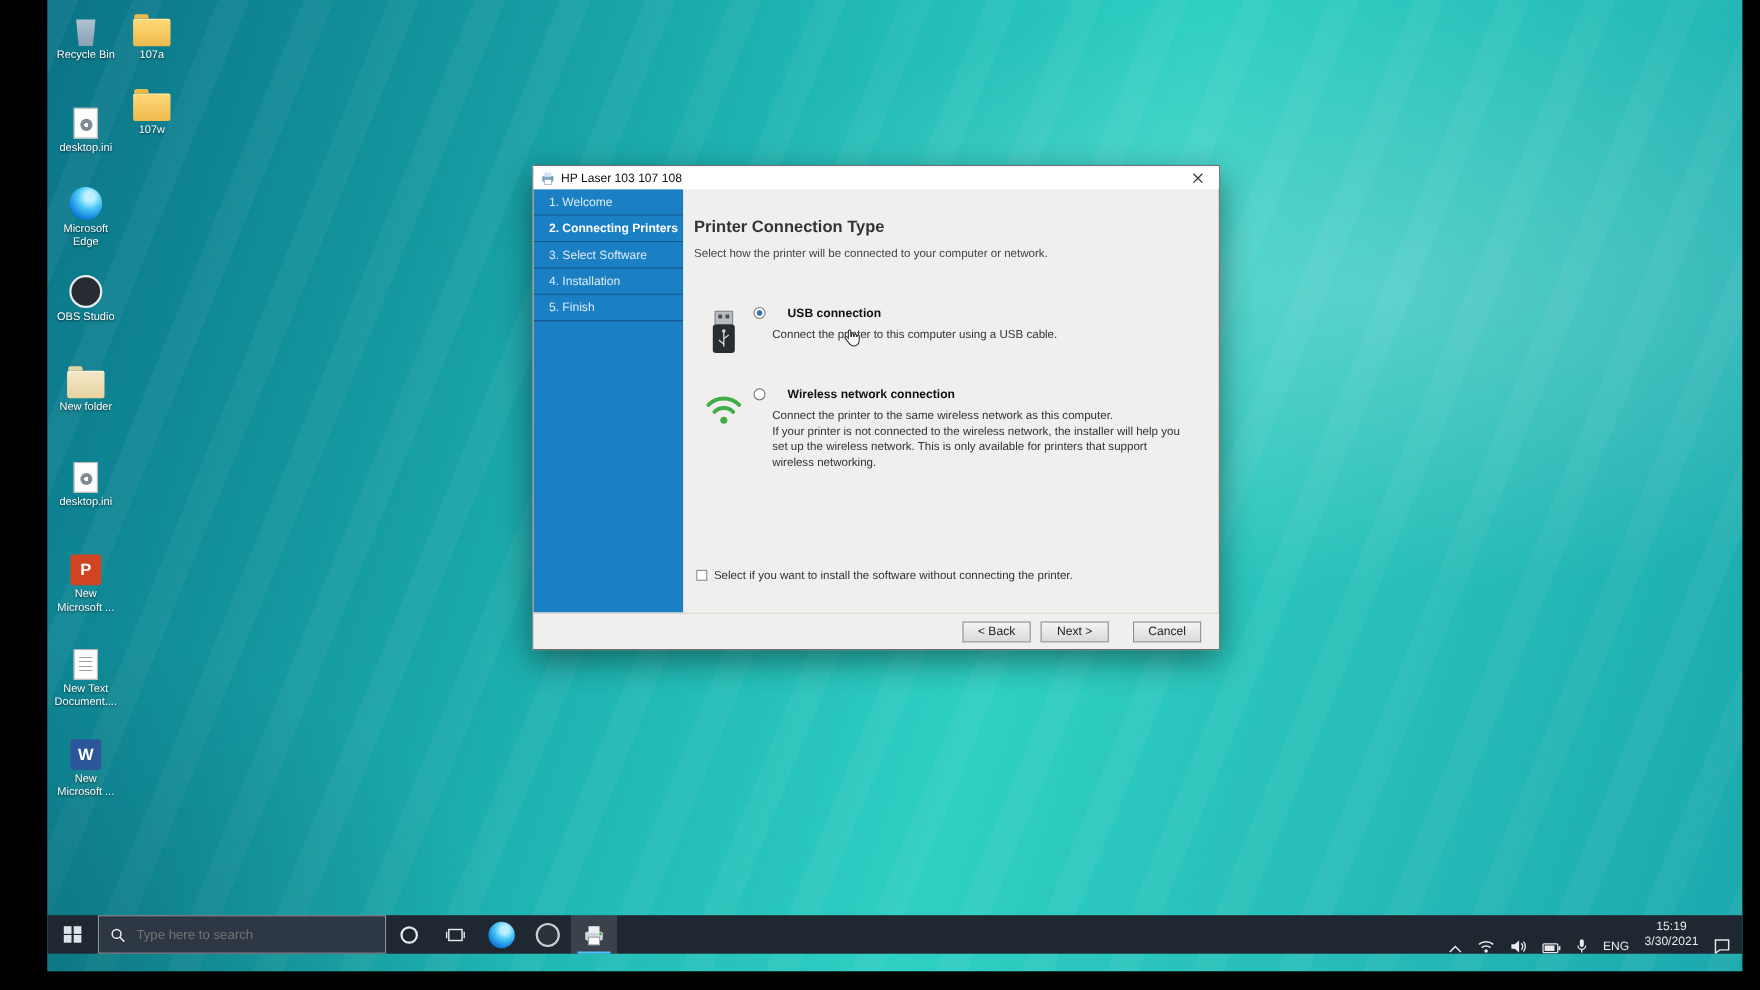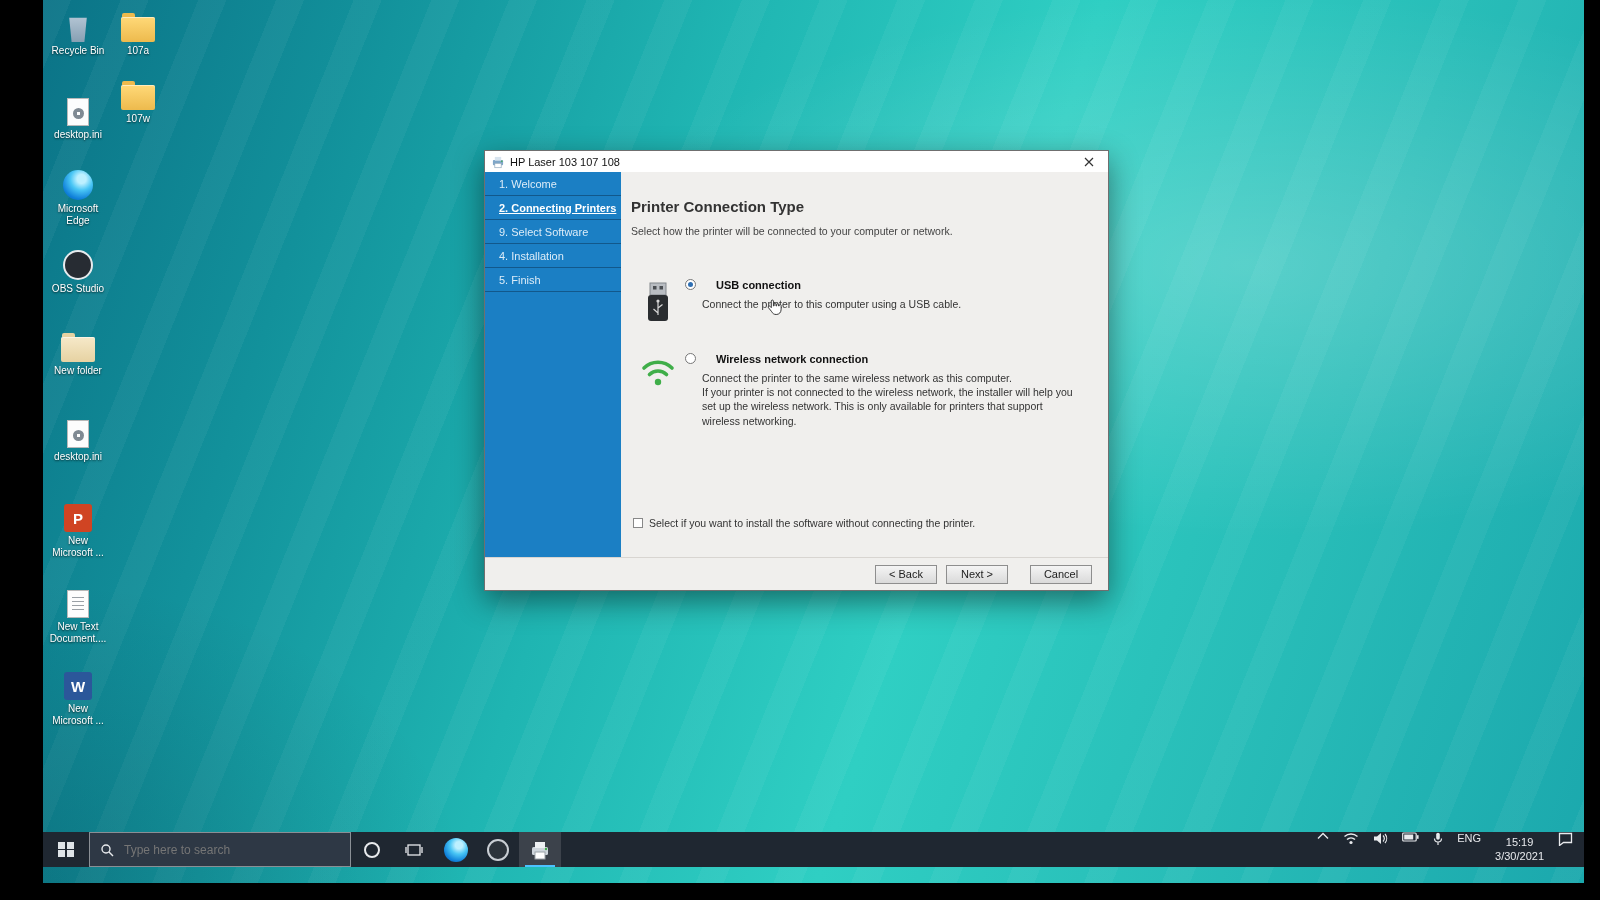--- a/index.html
+++ b/index.html
@@ -60,21 +60,21 @@
     display:flex; flex-direction:column; font-size:11px; color:#222;
   }
   .titlebar { height:21px; background:#fff; display:flex; align-items:center; padding:0 4px 0 6px; flex:0 0 auto; }
   .title-text { margin-left:5px; font-size:11px; color:#111; }
   .tb-close { margin-left:auto; width:30px; height:100%; display:flex; align-items:center; justify-content:center; cursor:pointer; }
 
   .dialog-body { flex:1; display:flex; overflow:hidden; }
   .sidebar { width:136px; background:var(--sidebar-blue,#1b7fc4); flex:0 0 auto; }
   .step { height:24px; line-height:24px; padding-left:14px; font-size:11px; color:#dcecf8;
     border-bottom:1px solid rgba(8,42,72,.45); }
-  .step.active { color:#fff; font-weight:bold;text-decoration:underline; }
+  .step.active { color:#fff; font-weight:bold; }
 
   .main { flex:1; position:relative; padding:20px 18px 0 10px; }
   .main h1 { font-size:15px; font-weight:bold; color:#333; margin:6px 0 10px; }
   .subhead { font-size:10.5px; color:#444; }
 
   .option { display:flex; }
   .option.usb { margin-top:42px; }
   .option.wifi { margin-top:28px; }
   .opt-icon { width:54px; display:flex; justify-content:center; padding-top:2px; flex:0 0 auto; }
   .radio-row { display:flex; align-items:flex-start; gap:20px; cursor:pointer; }
@@ -107,21 +107,21 @@
     font-family:inherit; }
   .tb-icon { width:42px; display:flex; align-items:center; justify-content:center; cursor:pointer; position:relative; }
   .tb-icon.active { background:rgba(255,255,255,.13); }
   .tb-icon.active::after { content:""; position:absolute; left:6px; right:6px; bottom:0; height:2px;
     background:var(--taskbar-accent,#4cc2ff); }
   .tb-circle { width:22px; height:22px; border-radius:50%; background:#2c333b; border:2px solid #c9ced4; }
   .cortana { width:16px; height:16px; border-radius:50%; border:2px solid #e8eaed; }
   .ic-edge.small { width:24px; height:24px; }
 
   .tray { margin-left:auto; display:flex; align-items:center; padding-right:4px; }
-  .tray-item { height:100%; display:flex; align-items:flex-start; justify-content:center; padding:0 7px; cursor:pointer; }
+  .tray-item { height:100%; display:flex; align-items:flex-end; justify-content:center; padding:0 7px; cursor:pointer; }
   .tray-lang { font-size:11px; }
   .clock { display:flex; flex-direction:column; align-items:center; justify-content:center; font-size:11px; line-height:1.25; }
 </style>
 </head>
 <body>
 
 <div class="screen">
 
   <div class="desk-icon di0">
     <div class="di-img">
@@ -203,21 +203,21 @@
         <svg width="10" height="10" viewBox="0 0 10 10">
           <path d="M1 1 L9 9 M9 1 L1 9" stroke="#333" stroke-width="1.2"></path>
         </svg>
       </span>
     </div>
 
     <div class="dialog-body">
       <div class="sidebar">
         <div class="step">1. Welcome</div>
         <div class="step active">2. Connecting Printers</div>
-        <div class="step">9. Select Software</div>
+        <div class="step">3. Select Software</div>
         <div class="step">4. Installation</div>
         <div class="step">5. Finish</div>
       </div>
 
       <div class="main">
         <h1>Printer Connection Type</h1>
         <div class="subhead">Select how the printer will be connected to your computer or network.</div>
 
         <div class="option usb">
           <div class="opt-icon">

